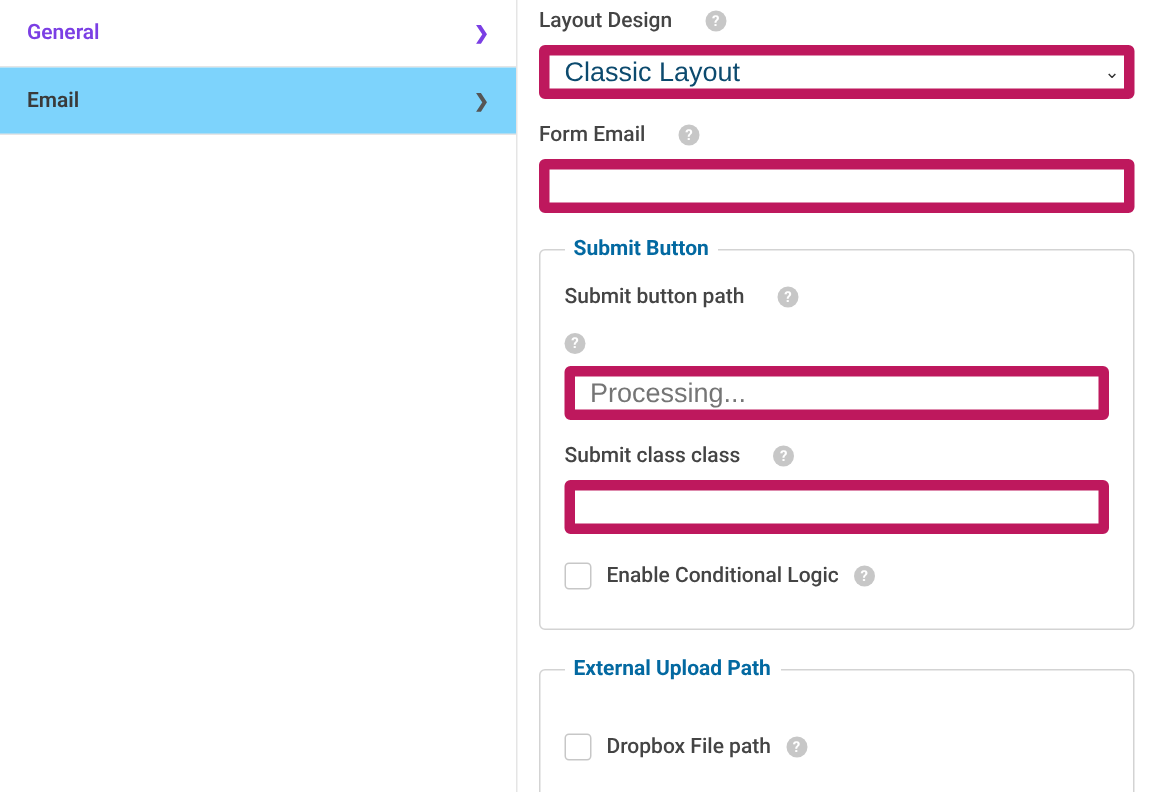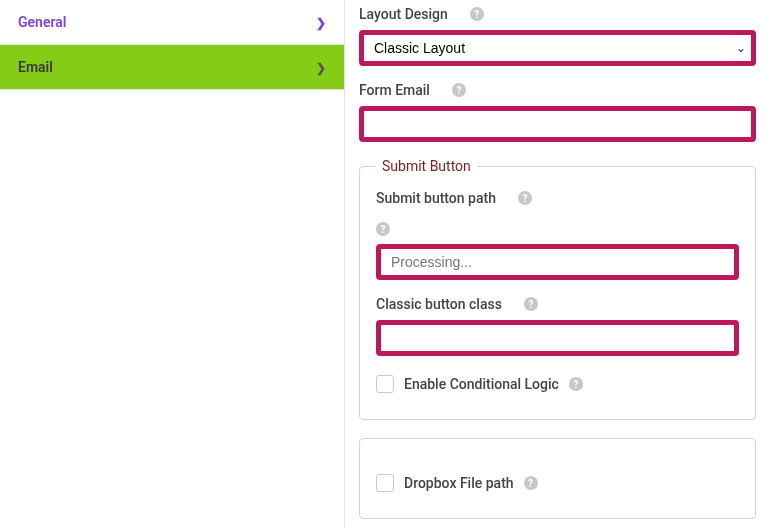--- a/index.html
+++ b/index.html
@@ -1,33 +1,33 @@
 <!DOCTYPE html>
 <html><head>
 <meta charset="utf-8">
 <style>
 *{box-sizing:border-box;margin:0;padding:0}
 body{font-family:-apple-system,BlinkMacSystemFont,"Segoe UI",Roboto,sans-serif;font-size:14px;color:#333;background:#fff;width:770px;height:528px;overflow:hidden}
 .container{display:flex;height:100%}
 .sidebar{width:345px;border-right:1px solid #e5e5e5}
-.sidebar-item{display:flex;align-items:flex-end;justify-content:space-between;padding:14px 18px;cursor:pointer;border-bottom:1px solid #e5e5e5;font-weight:600;color:#3a3a3a}
+.sidebar-item{display:flex;align-items:center;justify-content:space-between;padding:14px 18px;cursor:pointer;border-bottom:1px solid #e5e5e5;font-weight:600;color:#3a3a3a}
 .sidebar-item.active{color:#7b3fe4;font-weight:600;border-bottom:1px solid #e5e5e5}
-.sidebar-item:not(.active){background:#84cc16}
+.sidebar-item:not(.active){background:#7dd3fc}
 .sidebar-item .chev{font-size:12px;color:#555}
 .sidebar-item.active .chev{color:#7b3fe4}
 .main{flex:1;padding:6px 14px 10px 14px;overflow-y:auto}
 .field{margin-bottom:16px}
 .label-row{display:flex;align-items:center;gap:22px;margin-bottom:8px;color:#444;font-weight:500}
 .help{display:inline-flex;align-items:center;justify-content:center;width:14px;height:14px;border-radius:50%;background:#c7c7c7;color:#fff;font-size:10px;font-weight:700;cursor:help}
-select,input[type=text]{width:100%;height:36px;border:5px solid #be185d;border-radius:4px;padding:0 10px;font-size:14px;color:#000000;background:#fff}
+select,input[type=text]{width:100%;height:36px;border:7px solid #be185d;border-radius:4px;padding:0 10px;font-size:18px;color:#0c4a6e;background:#fff}
 select{appearance:none;background-image:none;padding-right:28px}
 .select-wrap{position:relative}
 .select-wrap .caret{position:absolute;right:10px;top:50%;transform:translateY(-50%);pointer-events:none;font-size:12px;color:#333}
 fieldset{border:1px solid #d3d3d3;border-radius:4px;padding:16px;margin-bottom:18px}
-legend{padding:0 6px;color:#7f1d1d;font-weight:400;font-size:14px}
+legend{padding:0 6px;color:#0369a1;font-weight:700;font-size:14px}
 .chk-row{display:flex;align-items:center;gap:10px;margin-top:19px;margin-bottom:10px}
 .chk{width:18px;height:18px;border:1px solid #c7c7c7;border-radius:3px;background:#fff;cursor:pointer}
 .chk-label{color:#444;font-weight:500}
 </style>
 </head>
 <body>
 
 <div class="container">
   <div class="sidebar">
     <div class="sidebar-item active">
@@ -75,34 +75,35 @@
 
       <div class="field">
         <div class="label-row">
           <span class="help">?</span>
         </div>
         <input type="text" placeholder="Processing..." style="">
       </div>
 
       <div class="field">
         <div class="label-row">
-          <span>Classic button class</span>
+          <span>Submit class class</span>
           <span class="help">?</span>
         </div>
         <input type="text" value="" style="">
       </div>
 
       <div class="chk-row">
         <div class="chk"></div>
         <span class="chk-label">Enable Conditional Logic</span>
         <span class="help">?</span>
       </div>
     </fieldset>
 
     <fieldset>
+      <legend>External Upload Path</legend>
 
       <div class="chk-row">
         <div class="chk"></div>
         <span class="chk-label">Dropbox File path</span>
         <span class="help">?</span>
       </div>
 
     </fieldset>
 
   </div>

